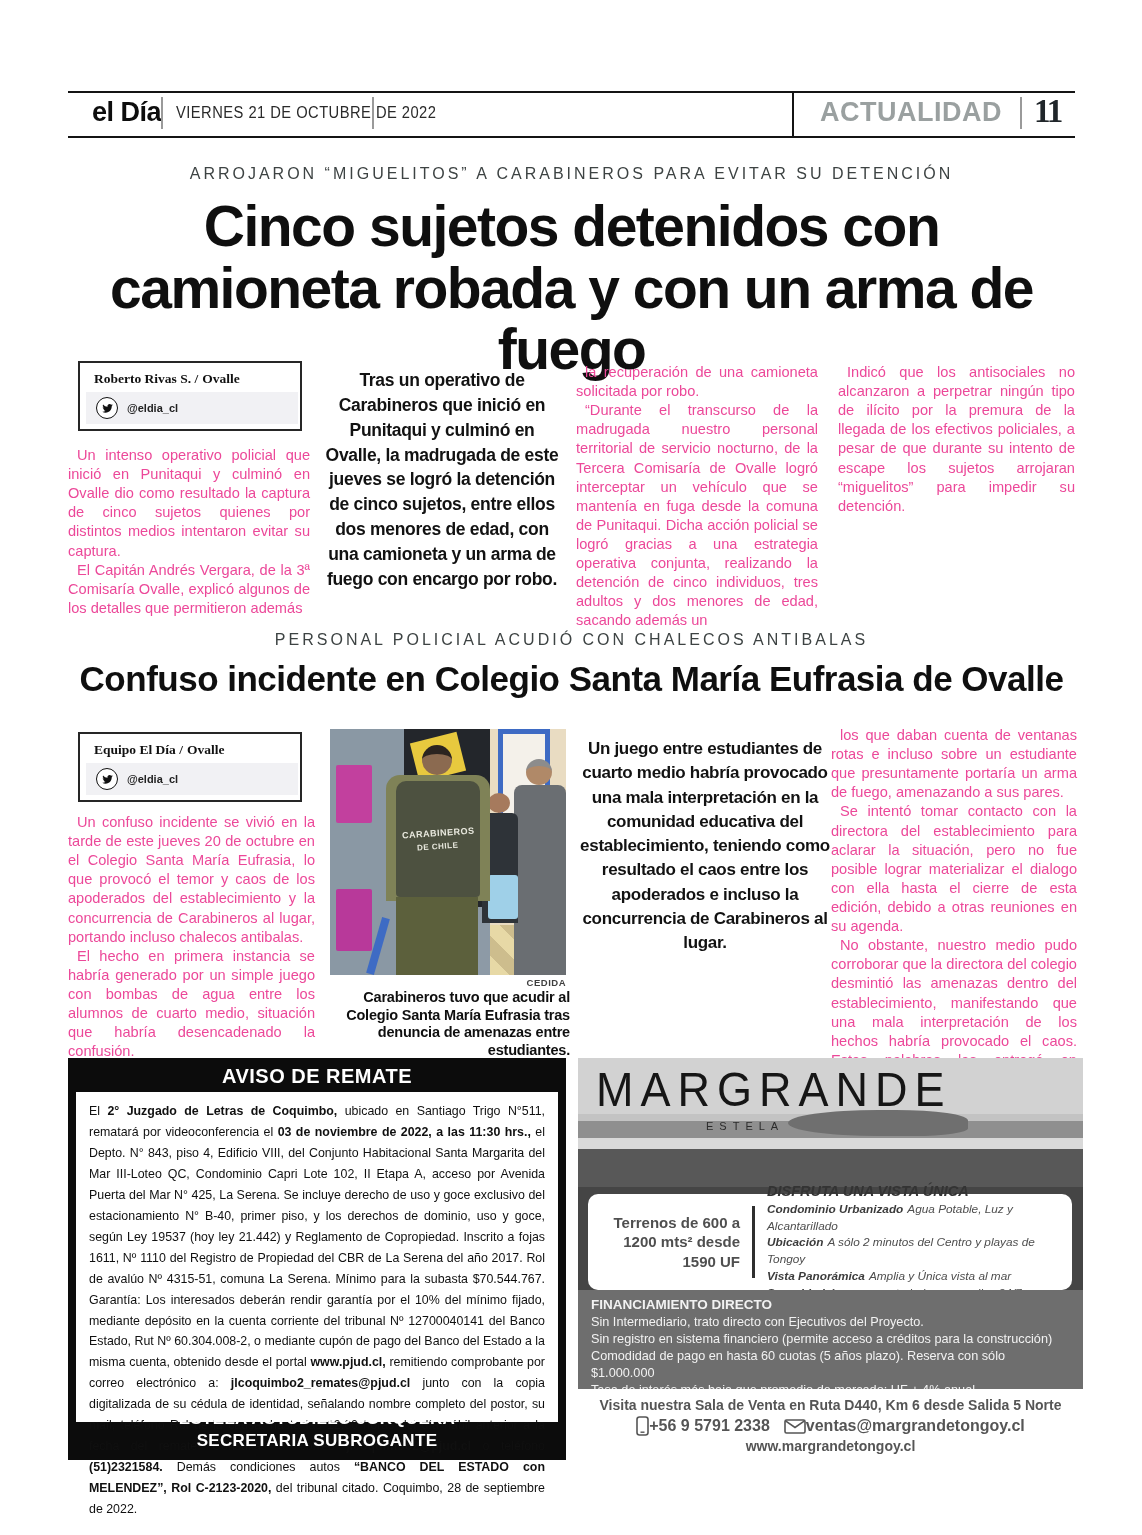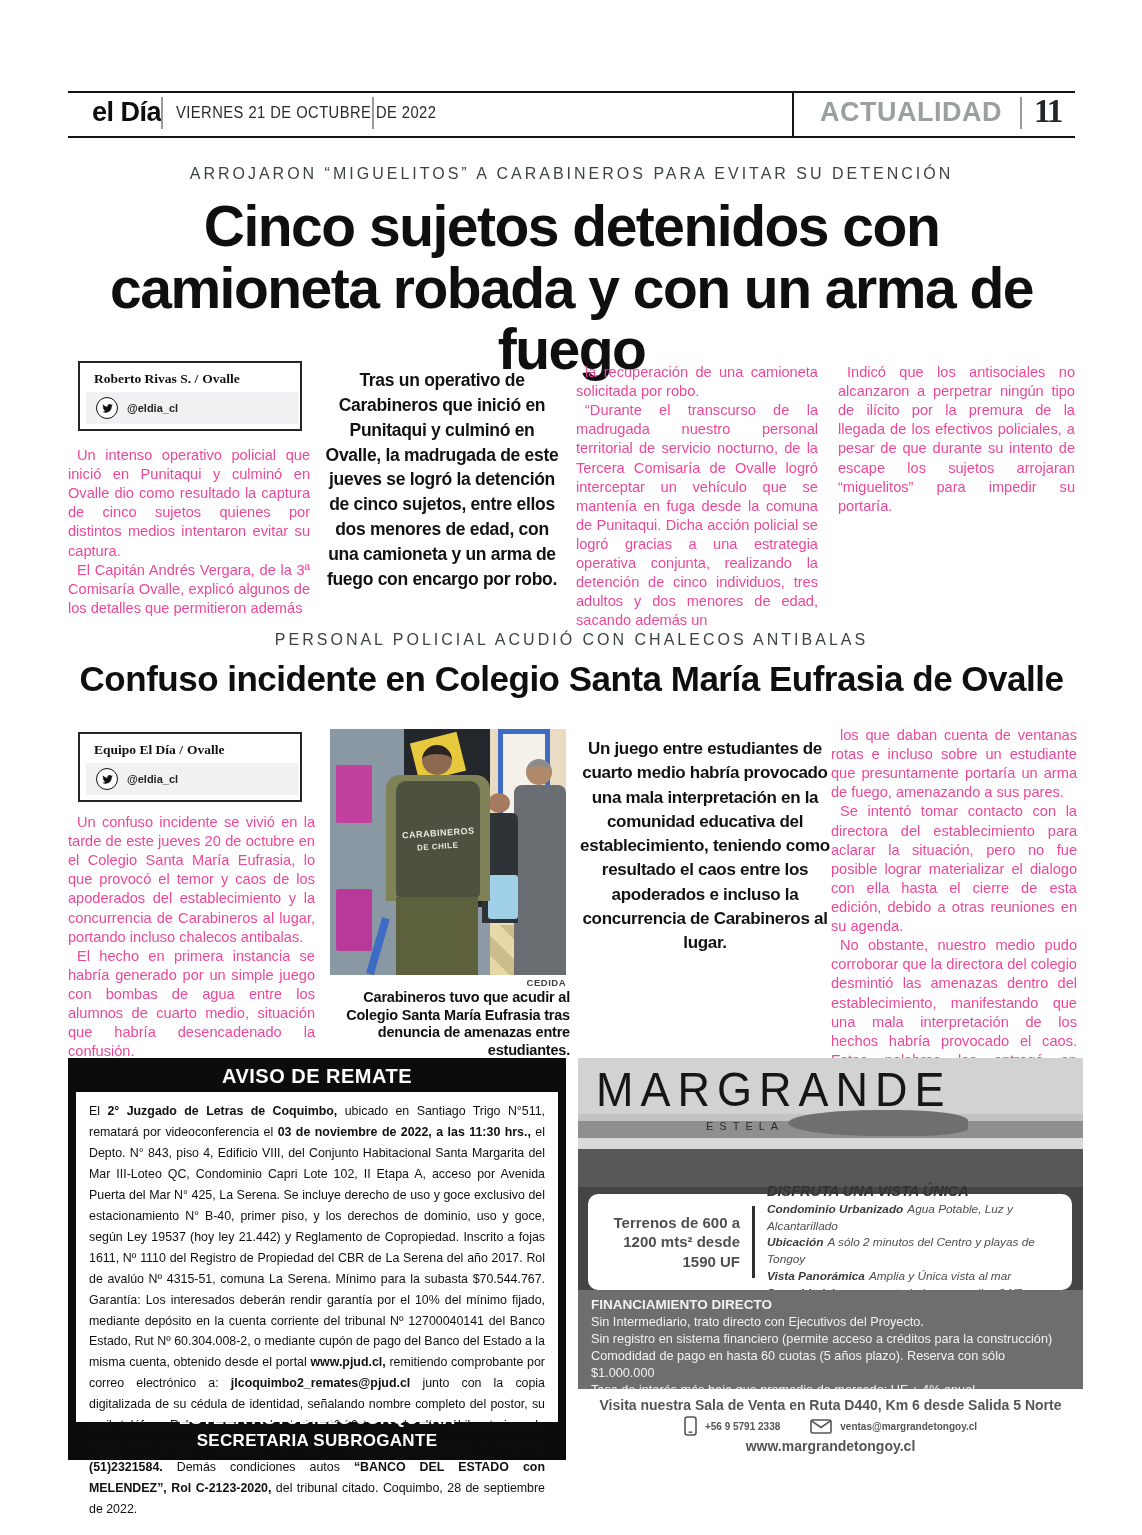--- a/index.html
+++ b/index.html
@@ -81,21 +81,21 @@
   .ad-feat-title { font-weight:bold; font-size:14.5px; color:#333; margin-bottom:2px; }
   .ad-feat { font-size:11.8px; color:#4e4e4e; line-height:1.42; }
   .ad-feat b { color:#3c3c3c; margin-right:4px; }
   .ad-fin { position:absolute; top:232px; left:0; width:505px; height:99px; background:#6e6e6e;
             color:#f2f2f2; padding:7px 13px; }
   .ad-fin-title { font-weight:bold; font-size:13.5px; margin-bottom:2px; }
   .ad-fin-line { font-size:12.7px; line-height:1.33; }
   .ad-foot { position:absolute; top:331px; left:0; width:505px; height:71px; background:#ffffff;
              text-align:center; color:#555; font-weight:bold; padding-top:8px; }
   .ad-foot-l1 { font-size:14px; }
-  .ad-foot-l2 { font-size:10px; display:flex; justify-content:center; align-items:center; gap:8px; margin-top:3px;text-align:right; }
+  .ad-foot-l2 { font-size:16px; display:flex; justify-content:center; align-items:center; margin-top:3px;text-align:right; }
   .ad-foot-l3 { font-size:14px; margin-top:2px; }
   .icon-svg { display:inline-block; vertical-align:middle; }
 </style>
 </head>
 <body>
 
 <div class="page">
 
   <div class="abs rule" style="left:68px; top:91px; width:1007px; height:2px;"></div>
   <div class="abs rule" style="left:68px; top:136px; width:1007px; height:2px;"></div>
@@ -133,21 +133,21 @@
   </div>
 
   <div class="abs pullquote pq1" style="left:322px; top:368px; width:240px;">Tras un operativo de Carabineros que inició en Punitaqui y culminó en Ovalle, la madrugada de este jueves se logró la detención de cinco sujetos, entre ellos dos menores de edad, con una camioneta y un arma de fuego con encargo por robo.</div>
 
   <div class="abs bodycol" style="left:576px; top:363px; width:242px;">
     <p>la recuperación de una camioneta solicitada por robo.</p>
     <p>“Durante el transcurso de la madrugada nuestro personal territorial de servicio nocturno, de la Tercera Comisaría de Ovalle logró interceptar un vehículo que se mantenía en fuga desde la comuna de Punitaqui. Dicha acción policial se logró gracias a una estrategia operativa conjunta, realizando la detención de cinco individuos, tres adultos y dos menores de edad, sacando además un</p>
   </div>
 
   <div class="abs bodycol" style="left:838px; top:363px; width:237px;">
-    <p>Indicó que los antisociales no alcanzaron a perpetrar ningún tipo de ilícito por la premura de la llegada de los efectivos policiales, a pesar de que durante su intento de escape los sujetos arrojaran “miguelitos” para impedir su portaría.</p>
+    <p>Indicó que los antisociales no alcanzaron a perpetrar ningún tipo de ilícito por la premura de la llegada de los efectivos policiales, a pesar de que durante su intento de escape los sujetos arrojaran “miguelitos” para impedir su detención.</p>
   </div>
 
   <div class="abs kicker" style="top:631px;">PERSONAL POLICIAL ACUDIÓ CON CHALECOS ANTIBALAS</div>
   <h2 class="abs headline h2" style="top:660px;">Confuso incidente en Colegio Santa María Eufrasia de Ovalle</h2>
 
   <div class="abs byline-box" style="left:78px; top:732px;">
     <div class="byline-name">
       <span>Equipo El Día /</span><span class="byline-loc">Ovalle</span>
     </div>
     <div class="byline-strip">

